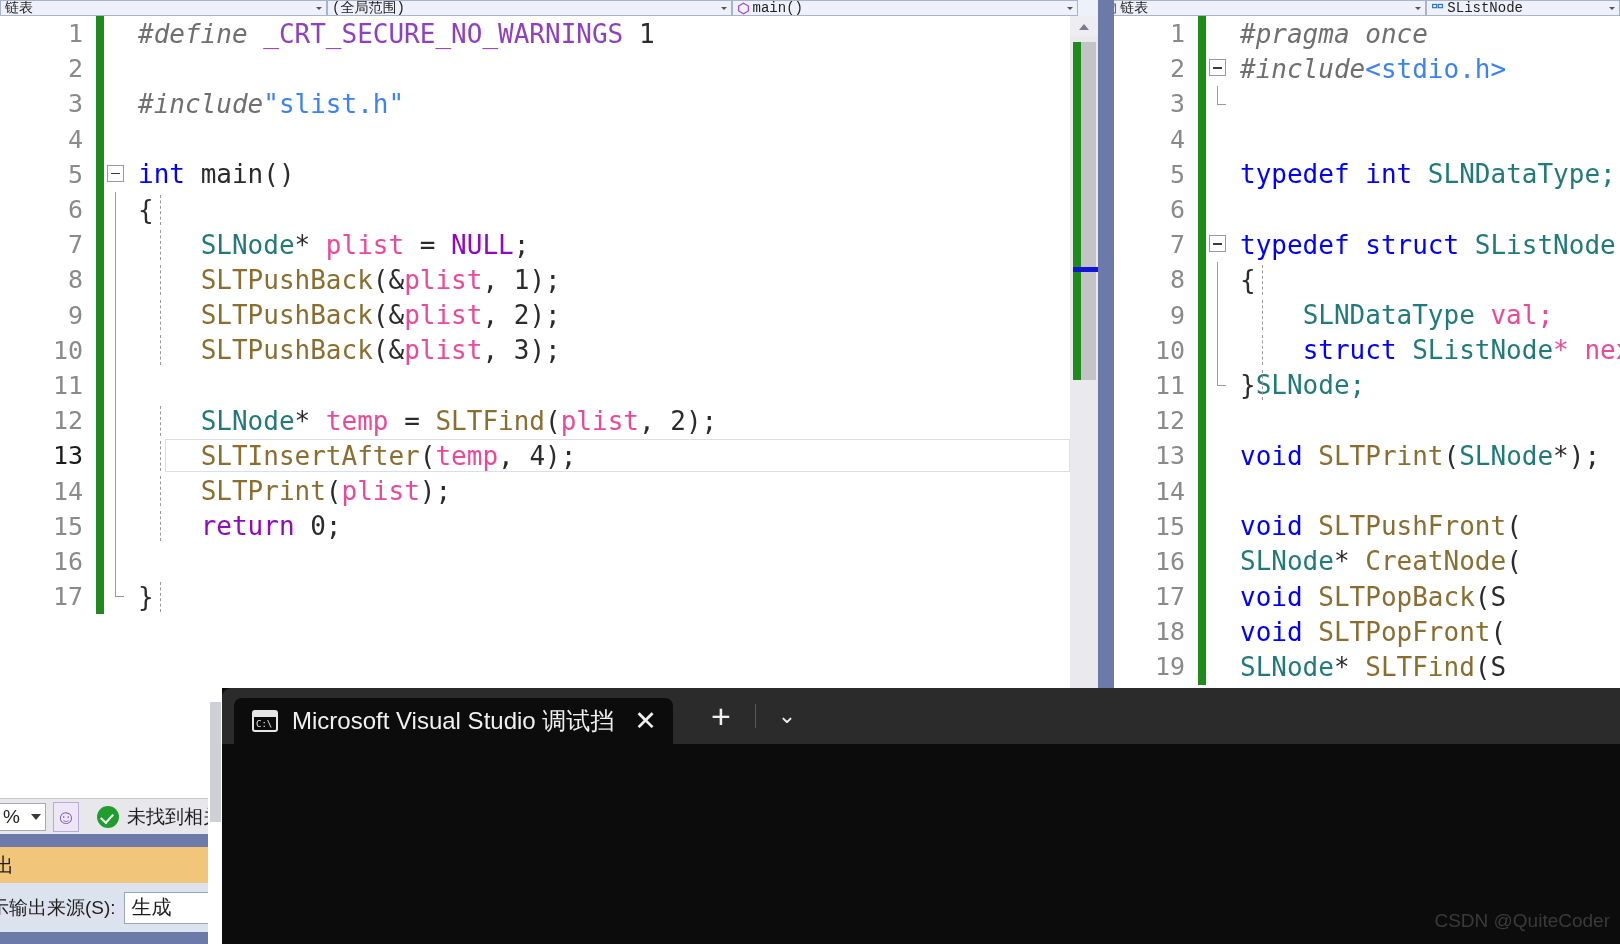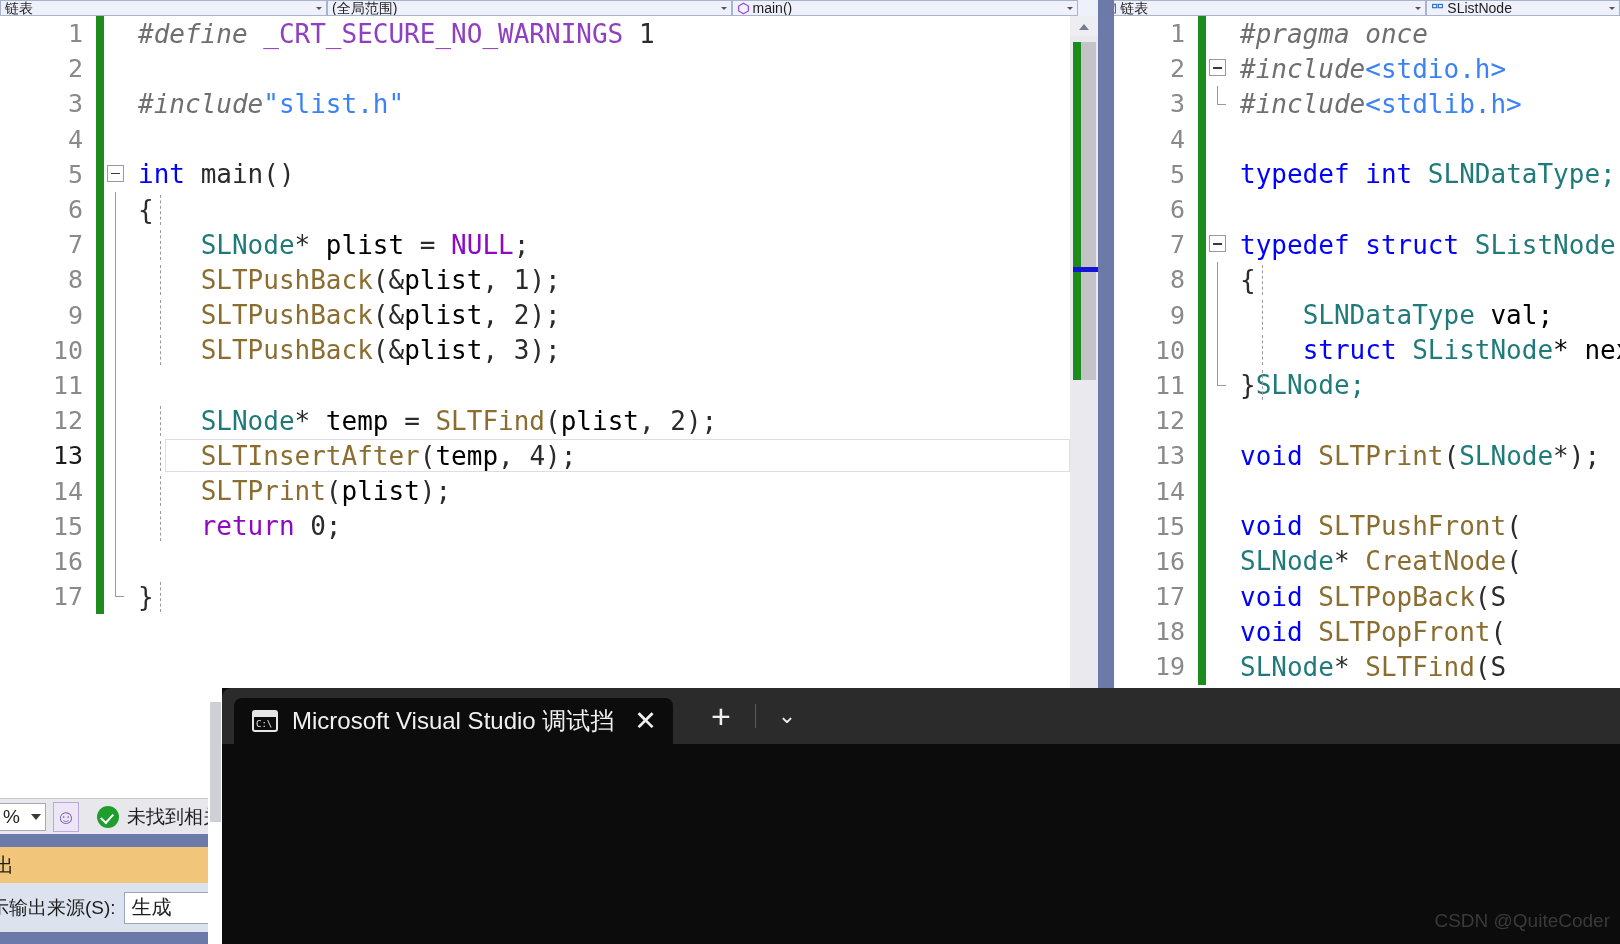--- a/index.html
+++ b/index.html
@@ -18,20 +18,21 @@
     display: flex; align-items: stretch;
   }
   .nav-combo {
     height: 16px; background: #eef1f9;
     border: 1px solid #aab3cc;
     display: flex; align-items: center;
     font-size: 14px; color: #1e1e1e;
     padding: 0 2px 0 4px;
     overflow: hidden; white-space: nowrap;
     position: relative;
+    font-family: Liberation Mono, monospace;
   }
   .nav-combo .caret {
     position: absolute; right: 4px; top: 6px;
     width: 0; height: 0;
     border-left: 3px solid transparent; border-right: 3px solid transparent;
     border-top: 3px solid #555;
   }
   .nav-combo .cbtext { line-height: 13px; font-size: 14px; }
   .nav-combo .cbicon { margin-right: 3px; display:inline-flex; }
   #cb-file   { width: 338px; }
@@ -98,21 +99,21 @@
 
   
   .t-plain { color: #2b2b2b; }
   .t-prep  { color: #6f6f6f; font-style: italic; }
   .t-macro { color: #8f3fbf; }
   .t-str   { color: #3b82f6; }
   .t-kw    { color: #0000ff; }
   .t-kwp   { color: #8f08c4; }
   .t-type  { color: #217a7a; }
   .t-fn    { color: #8a6d2f; }
-  .t-var   { color: #000000; }
+  .t-var   { color: #ec4899; }
   .t-num   { color: #2b2b2b; }
   .t-punc  { color: #2b2b2b; }
 
   
   .vscroll {
     position: absolute; left: 1070px; top: 16px;
     width: 28px; height: 676px;
     background: #e9e9ee;
   }
   .vscroll .upbtn {
@@ -341,21 +342,21 @@
     <div class="upbtn"></div>
     <div class="thumb"></div>
     <div class="greenmark"></div>
     <div class="caretmark"></div>
   </div>
   <div class="splitter"></div>
 
   <div class="editor-right" id="right-editor">
       <div class="code-row"><div class="lineno" style="width: 84px; min-width: 84px;">1</div><div class="changebar"></div><div class="gutterfold"></div><div class="codetext"><span class="t-prep">#pragma once</span></div></div>
       <div class="code-row"><div class="lineno" style="width: 84px; min-width: 84px;">2</div><div class="changebar"></div><div class="gutterfold"><div class="foldbox"></div></div><div class="codetext"><span class="t-prep">#include</span><span class="t-str">&lt;stdio.h&gt;</span></div></div>
-      <div class="code-row"><div class="lineno" style="width: 84px; min-width: 84px;">3</div><div class="changebar"></div><div class="gutterfold"><div class="foldline end endcap"></div></div><div class="codetext"><span class="t-prep">#include</span><span class="t-str">&lt;stdlib.h&gt;</span></div></div>
+      <div class="code-row"><div class="lineno" style="width: 84px; min-width: 84px;">3</div><div class="changebar"></div><div class="gutterfold"><div class="foldline end endcap"></div></div></div>
       <div class="code-row"><div class="lineno" style="width: 84px; min-width: 84px;">4</div><div class="changebar"></div><div class="gutterfold"></div><div class="codetext"></div></div>
       <div class="code-row"><div class="lineno" style="width: 84px; min-width: 84px;">5</div><div class="changebar"></div><div class="gutterfold"></div><div class="codetext"><span class="t-kw">typedef</span><span class="t-plain"> </span><span class="t-kw">int</span><span class="t-plain"> </span><span class="t-type">SLNDataType;</span></div></div>
       <div class="code-row"><div class="lineno" style="width: 84px; min-width: 84px;">6</div><div class="changebar"></div><div class="gutterfold"></div><div class="codetext"></div></div>
       <div class="code-row"><div class="lineno" style="width: 84px; min-width: 84px;">7</div><div class="changebar"></div><div class="gutterfold"><div class="foldbox"></div></div><div class="codetext"><span class="t-kw">typedef</span><span class="t-plain"> </span><span class="t-kw">struct</span><span class="t-plain"> </span><span class="t-type">SListNode</span></div></div>
       <div class="code-row"><div class="lineno" style="width: 84px; min-width: 84px;">8</div><div class="changebar"></div><div class="gutterfold"><div class="foldline"></div></div><div class="codetext"><span class="indent-guide" style="left: 32px;"></span><span class="t-punc">{</span></div></div>
       <div class="code-row"><div class="lineno" style="width: 84px; min-width: 84px;">9</div><div class="changebar"></div><div class="gutterfold"><div class="foldline"></div></div><div class="codetext"><span class="indent-guide" style="left: 32px;"></span><span class="t-plain">    </span><span class="t-type">SLNDataType</span><span class="t-var"> val;</span></div></div>
       <div class="code-row"><div class="lineno" style="width: 84px; min-width: 84px;">10</div><div class="changebar"></div><div class="gutterfold"><div class="foldline"></div></div><div class="codetext"><span class="indent-guide" style="left: 32px;"></span><span class="t-plain">    </span><span class="t-kw">struct</span><span class="t-plain"> </span><span class="t-type">SListNode</span><span class="t-var">* next;</span></div></div>
       <div class="code-row"><div class="lineno" style="width: 84px; min-width: 84px;">11</div><div class="changebar"></div><div class="gutterfold"><div class="foldline end endcap"></div></div><div class="codetext"><span class="indent-guide" style="left: 32px;"></span><span class="t-punc">}</span><span class="t-type">SLNode;</span></div></div>
       <div class="code-row"><div class="lineno" style="width: 84px; min-width: 84px;">12</div><div class="changebar"></div><div class="gutterfold"></div><div class="codetext"></div></div>
       <div class="code-row"><div class="lineno" style="width: 84px; min-width: 84px;">13</div><div class="changebar"></div><div class="gutterfold"></div><div class="codetext"><span class="t-kw">void</span><span class="t-plain"> </span><span class="t-fn">SLTPrint</span><span class="t-punc">(</span><span class="t-type">SLNode</span><span class="t-punc">*);</span></div></div>

